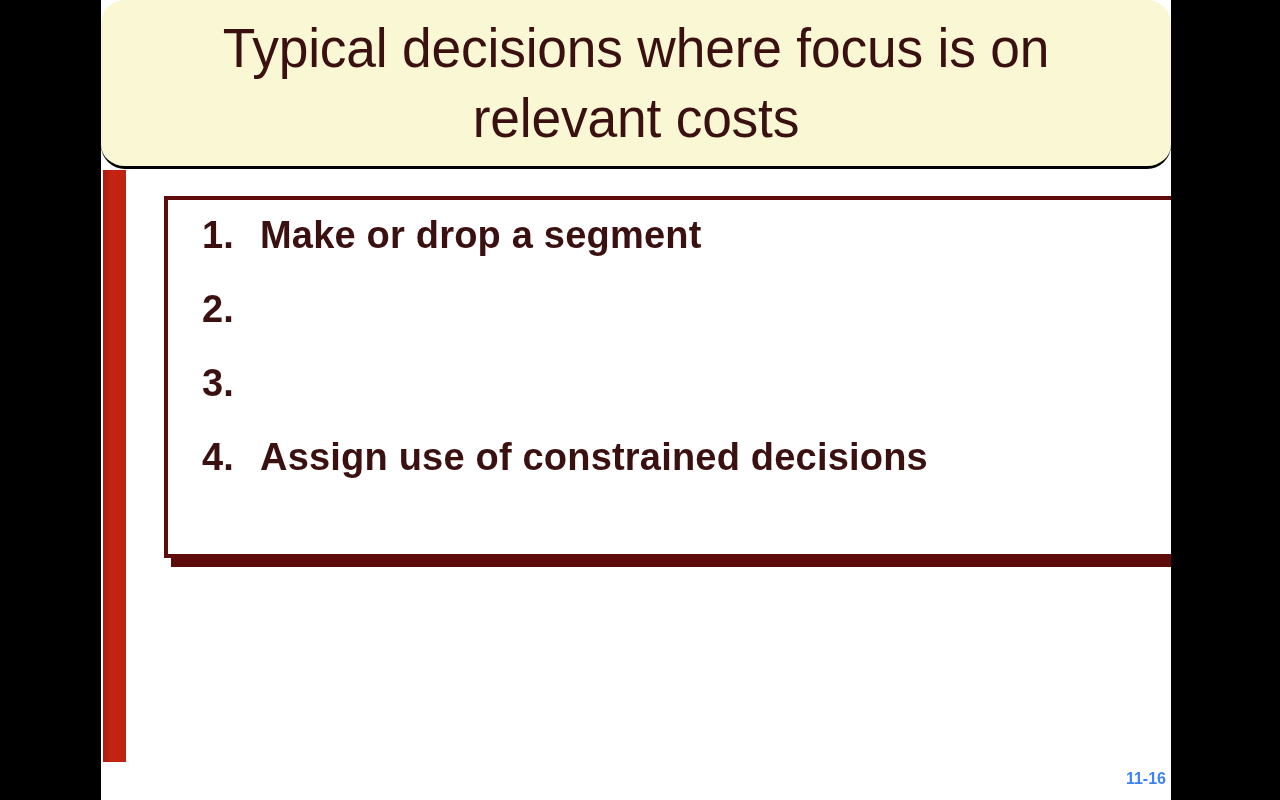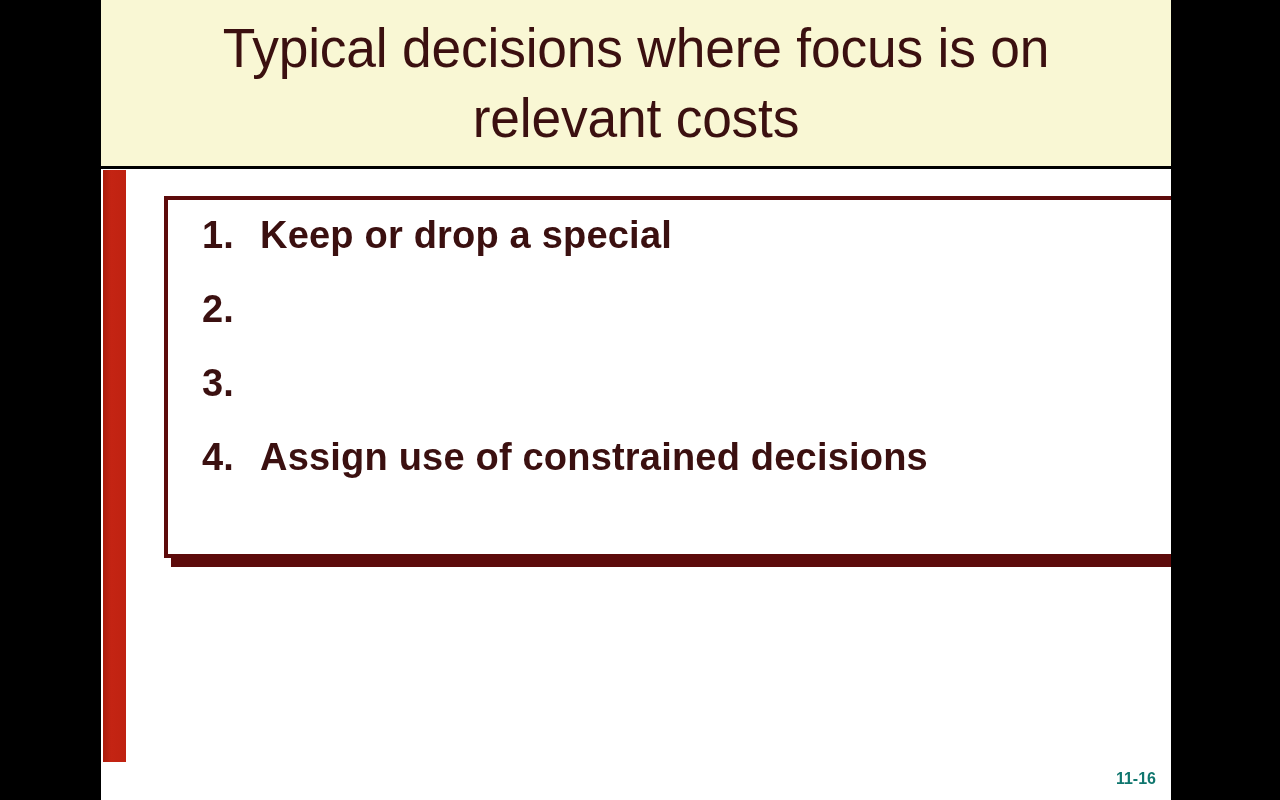--- a/index.html
+++ b/index.html
@@ -40,20 +40,21 @@
     left: 0px;
     top: 0px;
     width: 1070px;
     height: 169px;
     background: #f9f7d4;
     border-bottom: 3px solid #000000;
     box-sizing: border-box;
     display: flex;
     align-items: center;
     justify-content: center;
+    border-radius: 24px;
   }
   #slide-title {
     width: 960px;
     text-align: center;
     color: #3b1010;
     font-family: "Liberation Sans", sans-serif;
     font-weight: 400;
     font-size: 55px;
     line-height: 1.28;
     letter-spacing: -0.2px;
@@ -111,23 +112,23 @@
     color: #3b1010;
   }
   .item-text {
     color: #3b1010;
     letter-spacing: 0.2px;
   }
 
   
   #page-number {
     position: absolute;
-    right: 15px;
+    right: 5px;
     bottom: 12px;
-    color: #0f766e;
+    color: #3b82f6;
     font-family: "Liberation Sans", sans-serif;
     font-weight: bold;
     font-size: 16px;
     letter-spacing: 0px;
   }
 
   
   .letterbox {
     position: absolute;
     top: 0;
@@ -150,21 +151,21 @@
     </div>
 
     <div id="red-bar"></div>
 
     <div id="list-box-shadow"></div>
 
     <div id="list-box">
 
       <div class="list-item">
         <span class="item-num">1.</span>
-        <span class="item-text">Keep or drop a special</span>
+        <span class="item-text">Make or drop a segment</span>
       </div>
 
       <div class="list-item">
         <span class="item-num">2.</span>
       </div>
 
       <div class="list-item">
         <span class="item-num">3.</span>
       </div>
 

